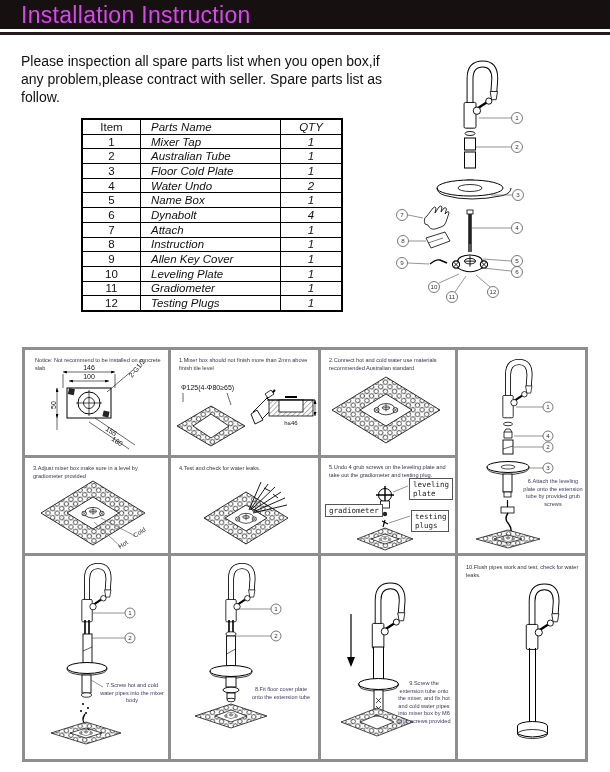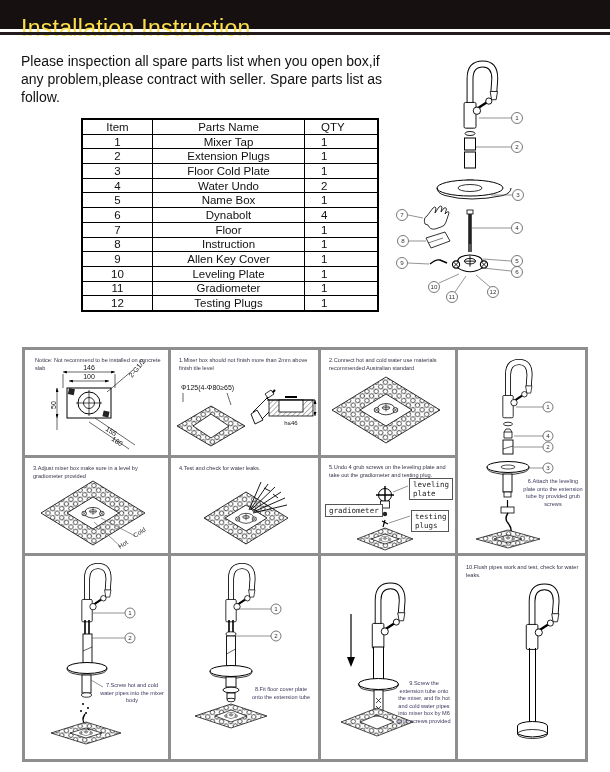--- a/index.html
+++ b/index.html
@@ -1,30 +1,30 @@
 <!DOCTYPE html>
 <html><head>
 <meta charset="utf-8">
 <style>
   html,body{margin:0;padding:0;background:#e8e8e8;}
   #page{position:relative;width:610px;height:772px;background:#fff;overflow:hidden;
         font-family:"Liberation Sans","DejaVu Sans",sans-serif;color:#161616;}
   
   .titlebar{position:absolute;left:0;top:0;width:610px;height:29px;background:#171010;}
-  .titlebar .t{position:absolute;left:21px;top:2px;font-size:23px;color:#fde047;letter-spacing:.3px;margin-top:13px;}
+  .titlebar .t{position:absolute;left:21px;top:2px;font-size:23px;color:#d946ef;letter-spacing:.3px;}
   .titleline{position:absolute;left:0;top:32px;width:610px;height:3px;background:#241c1c;}
   
   .intro{position:absolute;left:21px;top:52px;width:378px;font-size:14px;line-height:1.3;color:#111;}
   
   table.parts{position:absolute;left:81px;top:118px;border-collapse:collapse;font-size:11.5px;color:#111;}
-  table.parts th,table.parts td{border:1px solid #000;padding:0 16px;height:13.7px;line-height:12px;font-weight:normal;}
+  table.parts th,table.parts td{border:1px solid #000;padding:0 10px;height:13.7px;line-height:12px;font-weight:normal;}
   table.parts{border:2px solid #000;}
   .c-item{width:37px;text-align:center;}
-  .c-name{width:119px;text-align:center;}
-  .c-qty{width:40px;text-align:left;}
+  .c-name{width:119px;text-align:left;font-style:italic;}
+  .c-qty{width:40px;text-align:center;font-style:italic;}
   
   .maindia{position:absolute;left:383px;top:42px;}
   
   .steps-grid{position:absolute;left:22px;top:347px;width:566px;height:415px;
     display:grid;grid-template-columns:143px 147px 134px 1fr;grid-template-rows:105px 95px 1fr;
     gap:3px;background:#8e8e8e;border:3px solid #8e8e8e;box-sizing:border-box;}
   .panel{background:#fff;position:relative;overflow:hidden;}
   .p-span{grid-column:4;grid-row:1/3;}
   .cap{position:absolute;font-size:5.6px;line-height:1.35;color:#353548;z-index:2;}
   .cap.nv{color:#3b3b5e;text-align:center;}
@@ -93,21 +93,21 @@
       <th class="c-name">Parts Name</th>
       <th class="c-qty">QTY</th>
     </tr>
     <tr>
           <td class="c-item">1</td>
           <td class="c-name">Mixer Tap</td>
           <td class="c-qty">1</td>
         </tr>
     <tr>
           <td class="c-item">2</td>
-          <td class="c-name">Extension Plugs</td>
+          <td class="c-name">Australian Tube</td>
           <td class="c-qty">1</td>
         </tr>
     <tr>
           <td class="c-item">3</td>
           <td class="c-name">Floor Cold Plate</td>
           <td class="c-qty">1</td>
         </tr>
     <tr>
           <td class="c-item">4</td>
           <td class="c-name">Water Undo</td>
@@ -118,21 +118,21 @@
           <td class="c-name">Name Box</td>
           <td class="c-qty">1</td>
         </tr>
     <tr>
           <td class="c-item">6</td>
           <td class="c-name">Dynabolt</td>
           <td class="c-qty">4</td>
         </tr>
     <tr>
           <td class="c-item">7</td>
-          <td class="c-name">Floor</td>
+          <td class="c-name">Attach</td>
           <td class="c-qty">1</td>
         </tr>
     <tr>
           <td class="c-item">8</td>
           <td class="c-name">Instruction</td>
           <td class="c-qty">1</td>
         </tr>
     <tr>
           <td class="c-item">9</td>
           <td class="c-name">Allen Key Cover</td>

